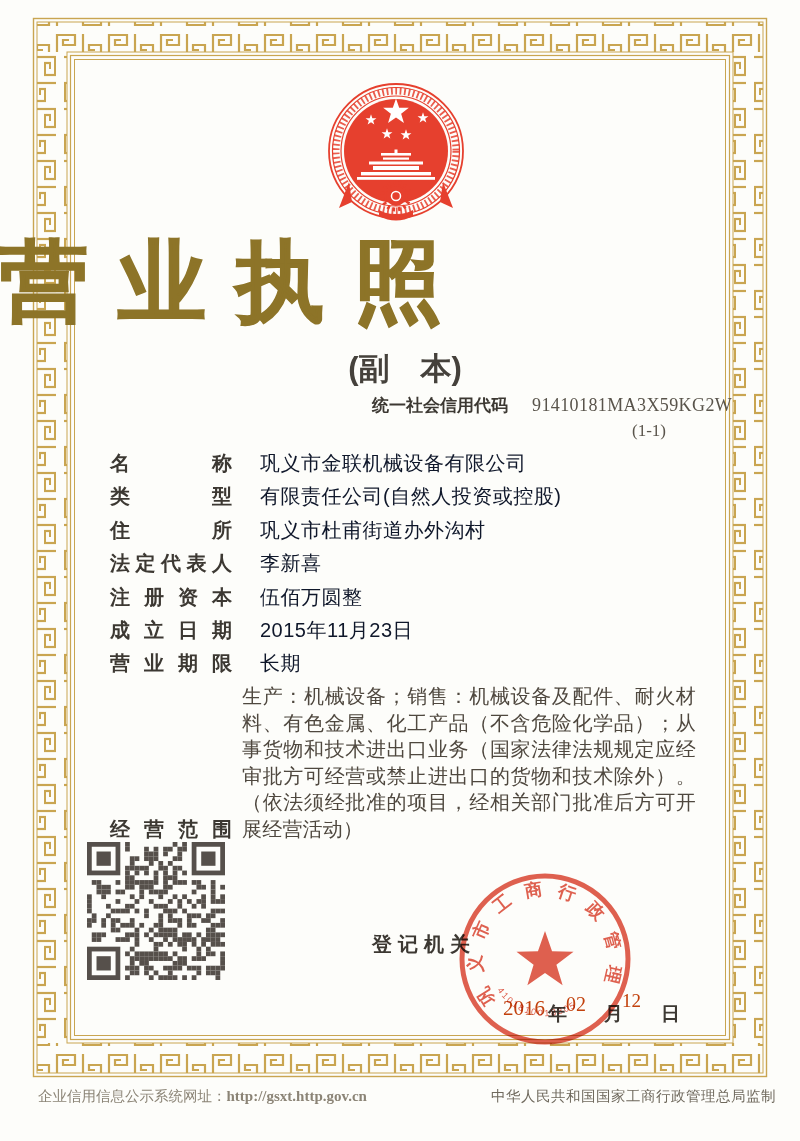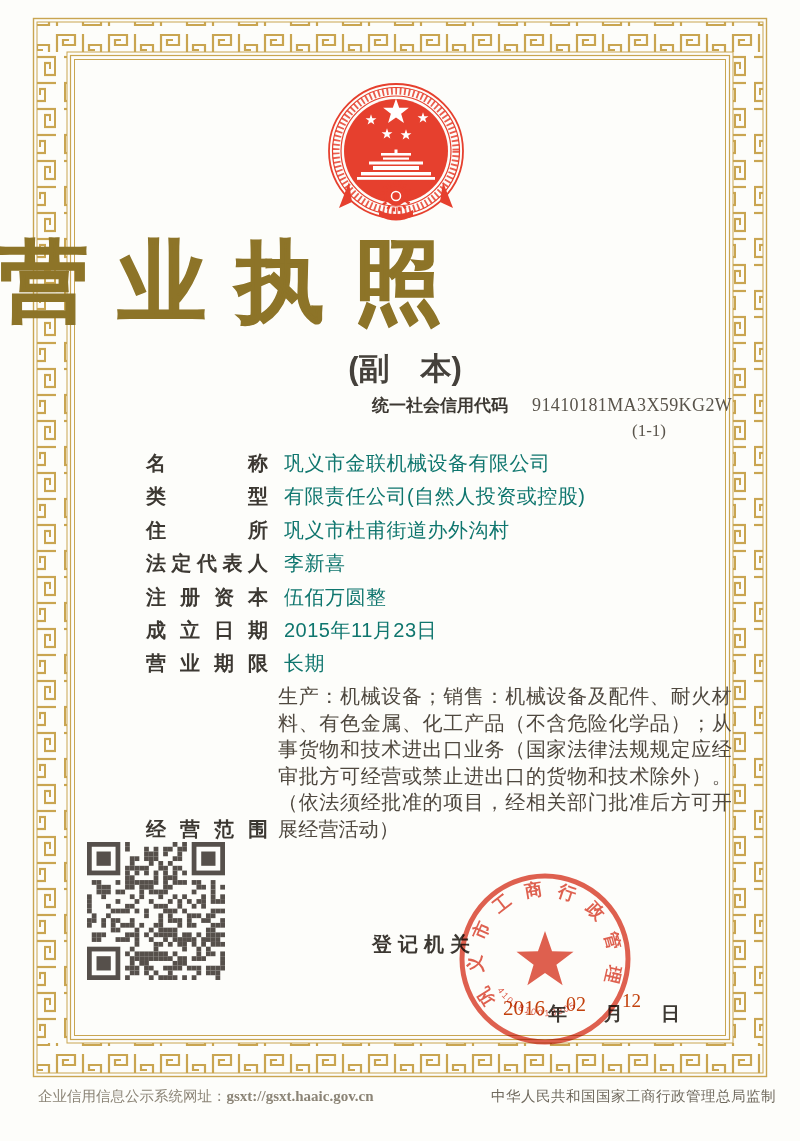--- a/index.html
+++ b/index.html
@@ -29,23 +29,23 @@
   .credit-line1{font-size:17px;white-space:nowrap;}
   .credit-label{font-weight:700;color:#3c3832;}
   .credit-code{font-family:"Liberation Serif","DejaVu Serif",serif;font-size:18px;color:#59544b;letter-spacing:.4px;margin-left:24px;}
   .credit-line2{margin-top:4px;text-align:right;padding-right:24px;
     font-family:"Liberation Serif","DejaVu Serif",serif;font-size:17px;color:#59544b;}
 
   .fields{position:absolute;left:110px;top:450px;}
   .field-row{display:flex;height:21px;margin-bottom:12.4px;font-size:20px;align-items:baseline;}
   .field-label{
     width:122px;flex:0 0 122px;font-weight:600;color:#3c3832;
-    text-align:justify;text-align-last:justify;text-justify:inter-character;margin-left:36px;
-  }
-  .field-value{margin-left:16px;color:#0f766e;letter-spacing:.5px;white-space:nowrap;}
+    text-align:justify;text-align-last:justify;text-justify:inter-character;
+  }
+  .field-value{margin-left:28px;color:#0f172a;letter-spacing:.5px;white-space:nowrap;}
 
   .scope-row{position:absolute;left:110px;top:683px;display:flex;font-size:20px;align-items:flex-end;}
   .scope-row .field-label{line-height:26.6px;}
   .scope-text{
     margin:0 0 0 10px;width:454px;line-height:26.6px;color:#4f483f;
     text-align:justify;text-justify:inter-ideograph;letter-spacing:.2px;
   }
 
   .qr{position:absolute;left:87px;top:842px;width:138px;height:138px;}
 
@@ -523,16 +523,16 @@
   <text fill="#dc4b38" font-size="17.5" font-weight="700">
     <textPath href="#sealArc" textLength="300" lengthAdjust="spacing">巩义市工商行政管理局</textPath>
   </text>
   <text fill="#dc4b38" font-size="9" letter-spacing="2">
     <textPath href="#sealSer" startOffset="8">4101810018305</textPath>
   </text>
 </svg>
 
 <div class="footer">
   <div class="footer-left">
-    <span>企业信用信息公示系统网址：</span><span class="footer-url">gsxt://gsxt.haaic.gov.cn</span>
+    <span>企业信用信息公示系统网址：</span><span class="footer-url">http://gsxt.http.gov.cn</span>
   </div>
   <div class="footer-right">中华人民共和国国家工商行政管理总局监制</div>
 </div>
 
 </body></html>

